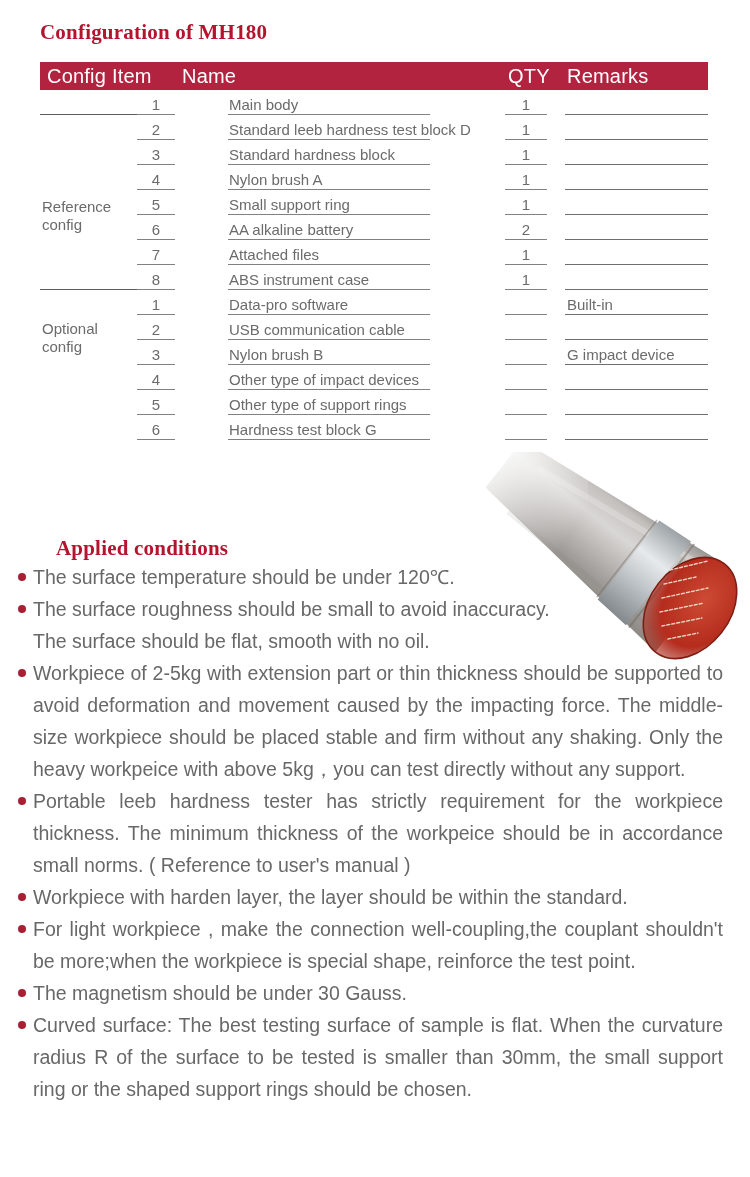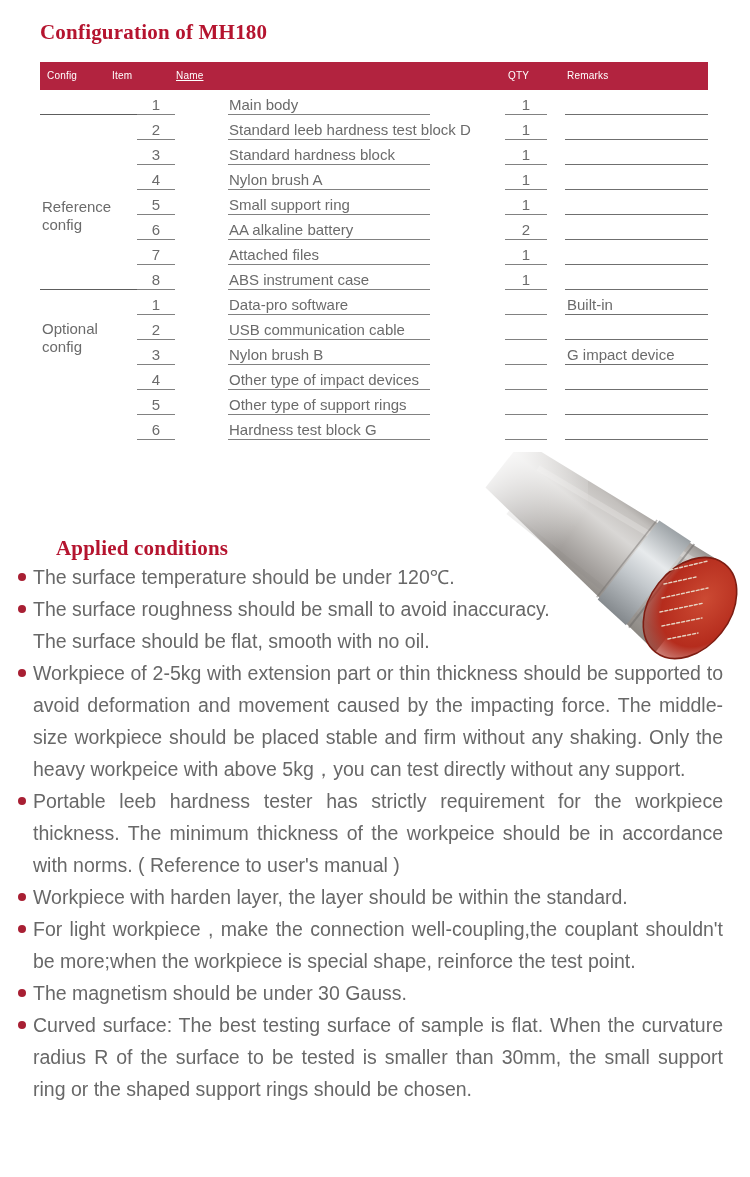--- a/index.html
+++ b/index.html
@@ -7,22 +7,22 @@
        font-family:"Liberation Sans",sans-serif;}
 
   .page-title{position:absolute;left:40px;top:20px;margin:0;
     font-family:Liberation Serif, serif;font-weight:700;font-size:21px;
     color:#b5142f;letter-spacing:.2px;}
 
   
   .config-table{position:absolute;left:40px;top:62px;width:668px;}
   .thead{position:relative;height:28px;background:#b2233f;}
   .thead span{position:absolute;top:0;line-height:28px;color:#ffffff;
-    font-size:10px;letter-spacing:.2px;}
-  .th-config{left:7px;} .th-item{left:72px;} .th-name{left:136px;text-decoration:underline;}
+    font-size:20px;letter-spacing:.2px;}
+  .th-config{left:7px;} .th-item{left:72px;} .th-name{left:142px;}
   .th-qty{left:468px;} .th-remarks{left:527px;}
 
   .tbody{position:relative;}
   .trow{display:grid;grid-template-columns:97px 38px 53px 202px 75px 42px 18px 143px;
     height:25px;align-items:end;}
   .cell{font-size:15px;color:#6b6b6b;line-height:19px;}
   .c-item{border-bottom:1.5px solid #818181;text-align:center;}
   .c-name{border-bottom:1.5px solid #818181;white-space:nowrap;padding-left:1px;overflow:visible;}
   .c-qty{border-bottom:1.5px solid #818181;text-align:center;}
   .c-rem{border-bottom:1.5px solid #6f6f6f;padding-left:2px;white-space:nowrap;}
@@ -212,21 +212,21 @@
       <div>The surface temperature should be under 120℃.</div>
     </li>
     <li>
       <div>The surface roughness should be small to avoid inaccuracy.</div>
       <div>The surface should be flat, smooth with no oil.</div>
     </li>
     <li class="just">
       <div>Workpiece of 2-5kg with extension part or thin thickness should be supported to avoid deformation and movement caused by the impacting force. The middle-size workpiece should be placed stable and firm without any shaking. Only the heavy workpeice with above 5kg，you can test directly without any support.</div>
     </li>
     <li class="just">
-      <div>Portable leeb hardness tester has strictly requirement for the workpiece thickness. The minimum thickness of the workpeice should be in accordance with norms. ( Reference to user's manual )</div>
+      <div>Portable leeb hardness tester has strictly requirement for the workpiece thickness. The minimum thickness of the workpeice should be in accordance small norms. ( Reference to user's manual )</div>
     </li>
     <li>
       <div>Workpiece with harden layer, the layer should be within the standard.</div>
     </li>
     <li class="just">
       <div>For light workpiece , make the connection well-coupling,the couplant shouldn't be more;when the workpiece is special shape, reinforce the test point.</div>
     </li>
     <li>
       <div>The magnetism should be under 30 Gauss.</div>
     </li>

